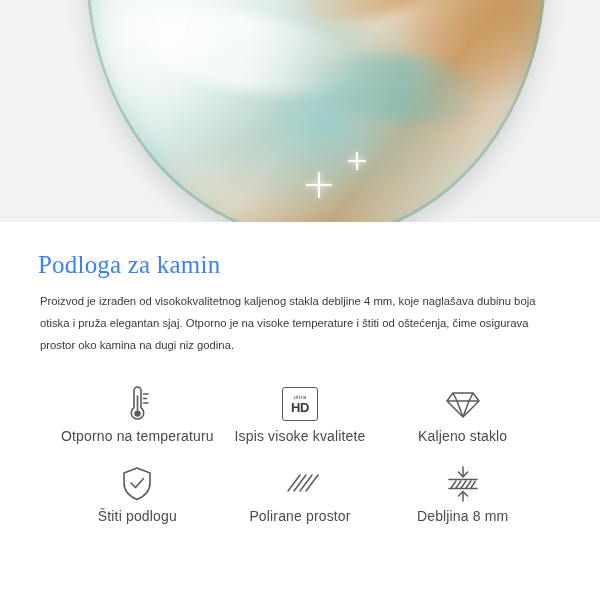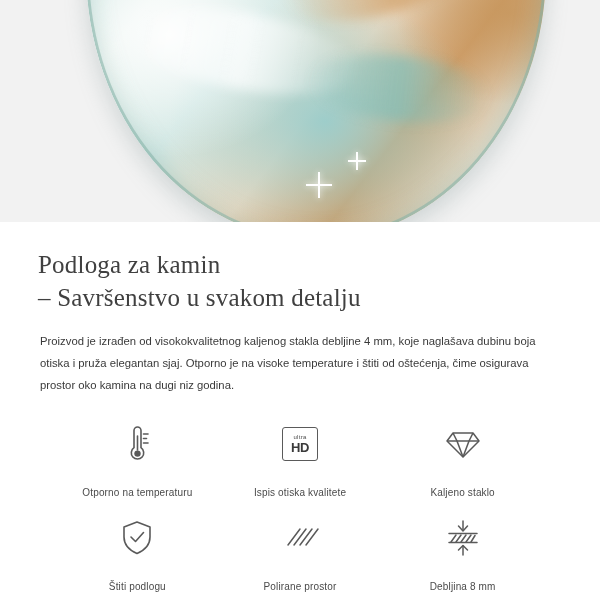--- a/index.html
+++ b/index.html
@@ -89,23 +89,23 @@
   .sp2 { left: 262px; top: 452px; width: 18px; height: 18px; }
 
   
   .content {
     padding: 26px 38px 0 38px;
   }
   .headline {
     font-family: "Liberation Serif", serif;
     font-size: 25px;
     line-height: 1.32;
-    color: #404040;
+    color: #3b82f6;
     font-weight: 400;
-    margin: 0 0 16px 0;
+    margin: 0 0 9px 0;
     letter-spacing: .2px;
   }
   .headline .line2 { display: block; }
 
   .body-copy {
     font-size: 11.3px;
     line-height: 1.95;
     color: #3a3a3a;
     margin: 2px;
     max-width: 524px;
@@ -125,22 +125,22 @@
     align-items: center;
     justify-content: flex-start;
   }
   .feature-icon {
     height: 44px;
     display: flex;
     align-items: center;
     justify-content: flex-start;
   }
   .feature-label {
-    margin-top: 21px;
-    font-size: 10px;
+    margin-top: 2px;
+    font-size: 14px;
     color: #4a4a4a;
     text-align: center;
     letter-spacing: .15px;
   }
   .ultrahd {
     width: 34px;
     height: 32px;
     border: 1.6px solid #5a5a5a;
     border-radius: 3px;
     display: flex;
@@ -178,21 +178,20 @@
 
       </div>
       <div class="sparkle sp1"></div>
       <div class="sparkle sp2"></div>
     </div>
   </div>
 
   <div class="content">
     <h1 class="headline">
       <span>Podloga za kamin</span>
-      <span class="line2">– Savršenstvo u svakom detalju</span>
     </h1>
 
     <p class="body-copy">Proizvod je izrađen od visokokvalitetnog kaljenog stakla debljine 4 mm, koje naglašava dubinu boja otiska i pruža elegantan sjaj. Otporno je na visoke temperature i štiti od oštećenja, čime osigurava prostor oko kamina na dugi niz godina.</p>
 
     <div class="features">
 
       <div class="feature">
         <div class="feature-icon">
           <svg width="34" height="40" viewBox="0 0 34 40" fill="none" stroke="#5a5a5a" stroke-width="1.6" stroke-linecap="round">
             <path d="M14 6.5a3.5 3.5 0 0 1 7 0v17.2a6.2 6.2 0 1 1-7 0z"></path>
@@ -206,21 +205,21 @@
         <div class="feature-label">Otporno na temperaturu</div>
       </div>
 
       <div class="feature">
         <div class="feature-icon">
           <div class="ultrahd">
             <div class="u-top">ultra</div>
             <div class="u-bot">HD</div>
           </div>
         </div>
-        <div class="feature-label">Ispis otiska kvalitete</div>
+        <div class="feature-label">Ispis visoke kvalitete</div>
       </div>
 
       <div class="feature">
         <div class="feature-icon">
           <svg width="40" height="34" viewBox="0 0 40 34" fill="none" stroke="#5a5a5a" stroke-width="1.5" stroke-linejoin="round">
             <polygon points="10,6 30,6 36,14 20,30 4,14"></polygon>
             <line x1="4" y1="14" x2="36" y2="14"></line>
             <line x1="10" y1="6" x2="14" y2="14"></line>
             <line x1="30" y1="6" x2="26" y2="14"></line>
             <line x1="14" y1="14" x2="20" y2="30"></line>

